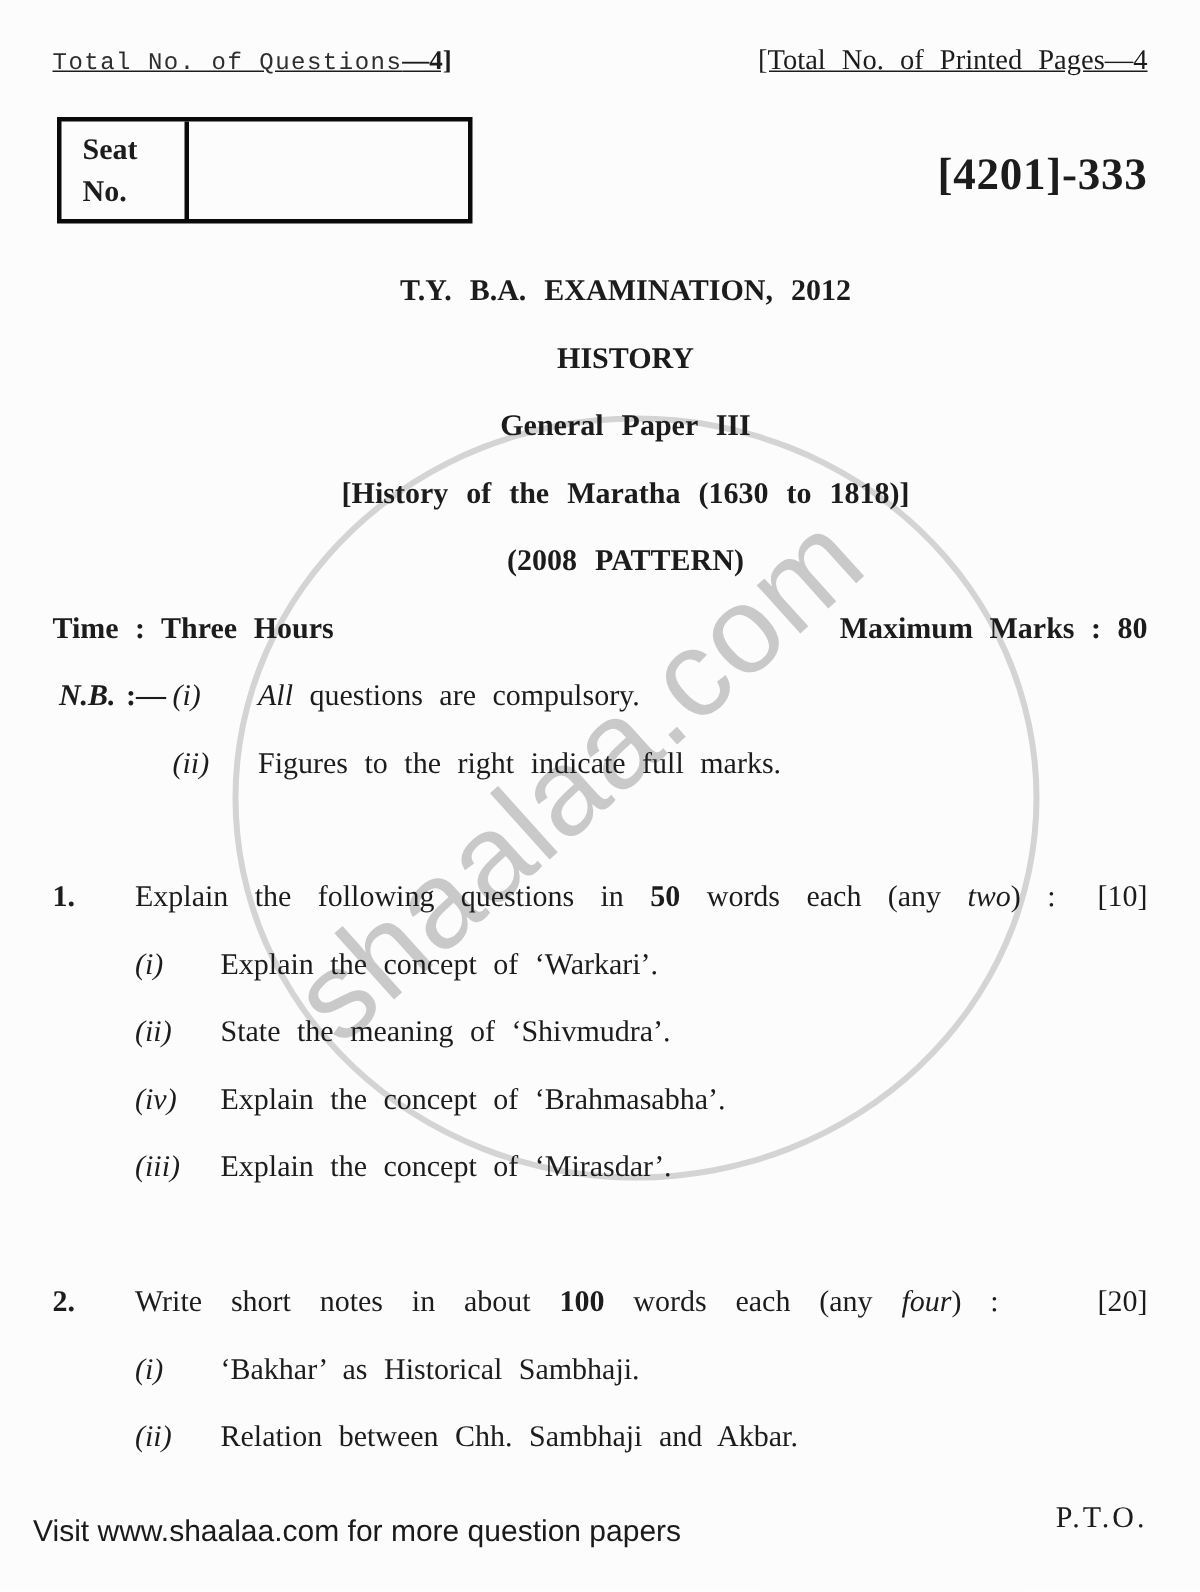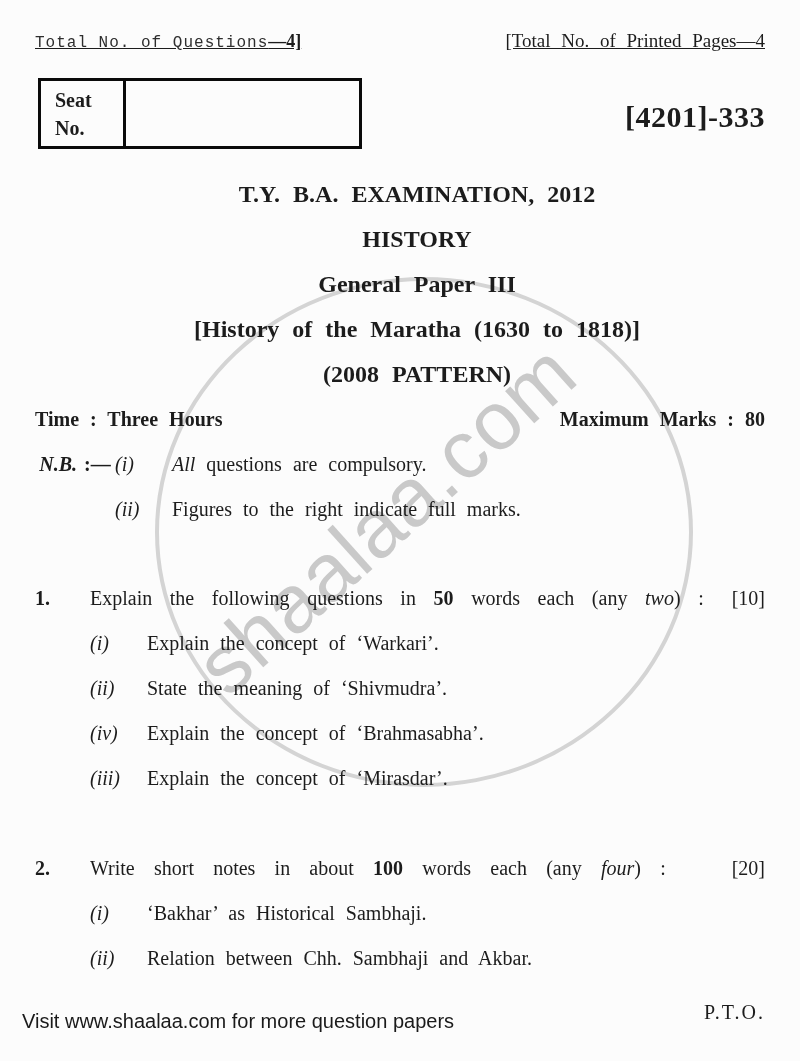--- a/index.html
+++ b/index.html
@@ -44,39 +44,39 @@
     font-size: 16px; letter-spacing: 1px; color: #2e2e2e;
   }
   .hdr-left .bold-tail {
     font-family: "Liberation Serif", serif;
     font-size: 18px; font-weight: bold; color: #1c1c1c; letter-spacing: 0;
   }
   .hdr-right { font-size: 19px; word-spacing: 6px; }
 
   .seatbox {
     position: absolute; left: 38px; top: 78px;
-    width: 324px; height: 71px;
+    width: 277px; height: 71px;
     border: 3px solid #0a0a0a;
     display: flex; box-sizing: border-box; background: transparent;
   }
   .seat-label {
     width: 85px; flex: none;
     border-right: 3px solid #0a0a0a;
     font-weight: bold; font-size: 20px; line-height: 28px;
     padding: 5px 0 0 14px; box-sizing: border-box;
   }
   .seat-input { flex: 1; }
 
   .papercode {
     position: absolute; top: 100px; right: 35px;
     font-size: 30px; font-weight: bold; letter-spacing: 0.5px;
   }
 
   .titles { position: absolute; top: 172px; left: 0; width: 100%; text-align: center; }
-  .titles .t-line { line-height: 45px; font-size: 24px; font-weight: bold; word-spacing: 7px; padding-left: 34px; }
+  .titles .t-line { line-height: 45px; font-size: 20px; font-weight: bold; word-spacing: 7px; padding-left: 34px; }
 
   .meta {
     position: absolute; top: 397px; left: 35px; right: 35px;
     display: flex; justify-content: space-between;
     font-weight: bold; font-size: 20px; word-spacing: 6px; line-height: 45px; gap: 40px;
   }
 
   .block { position: absolute; left: 35px; right: 35px; }
   .nb-block { top: 442px; }
   .q1-block { top: 576px; }

